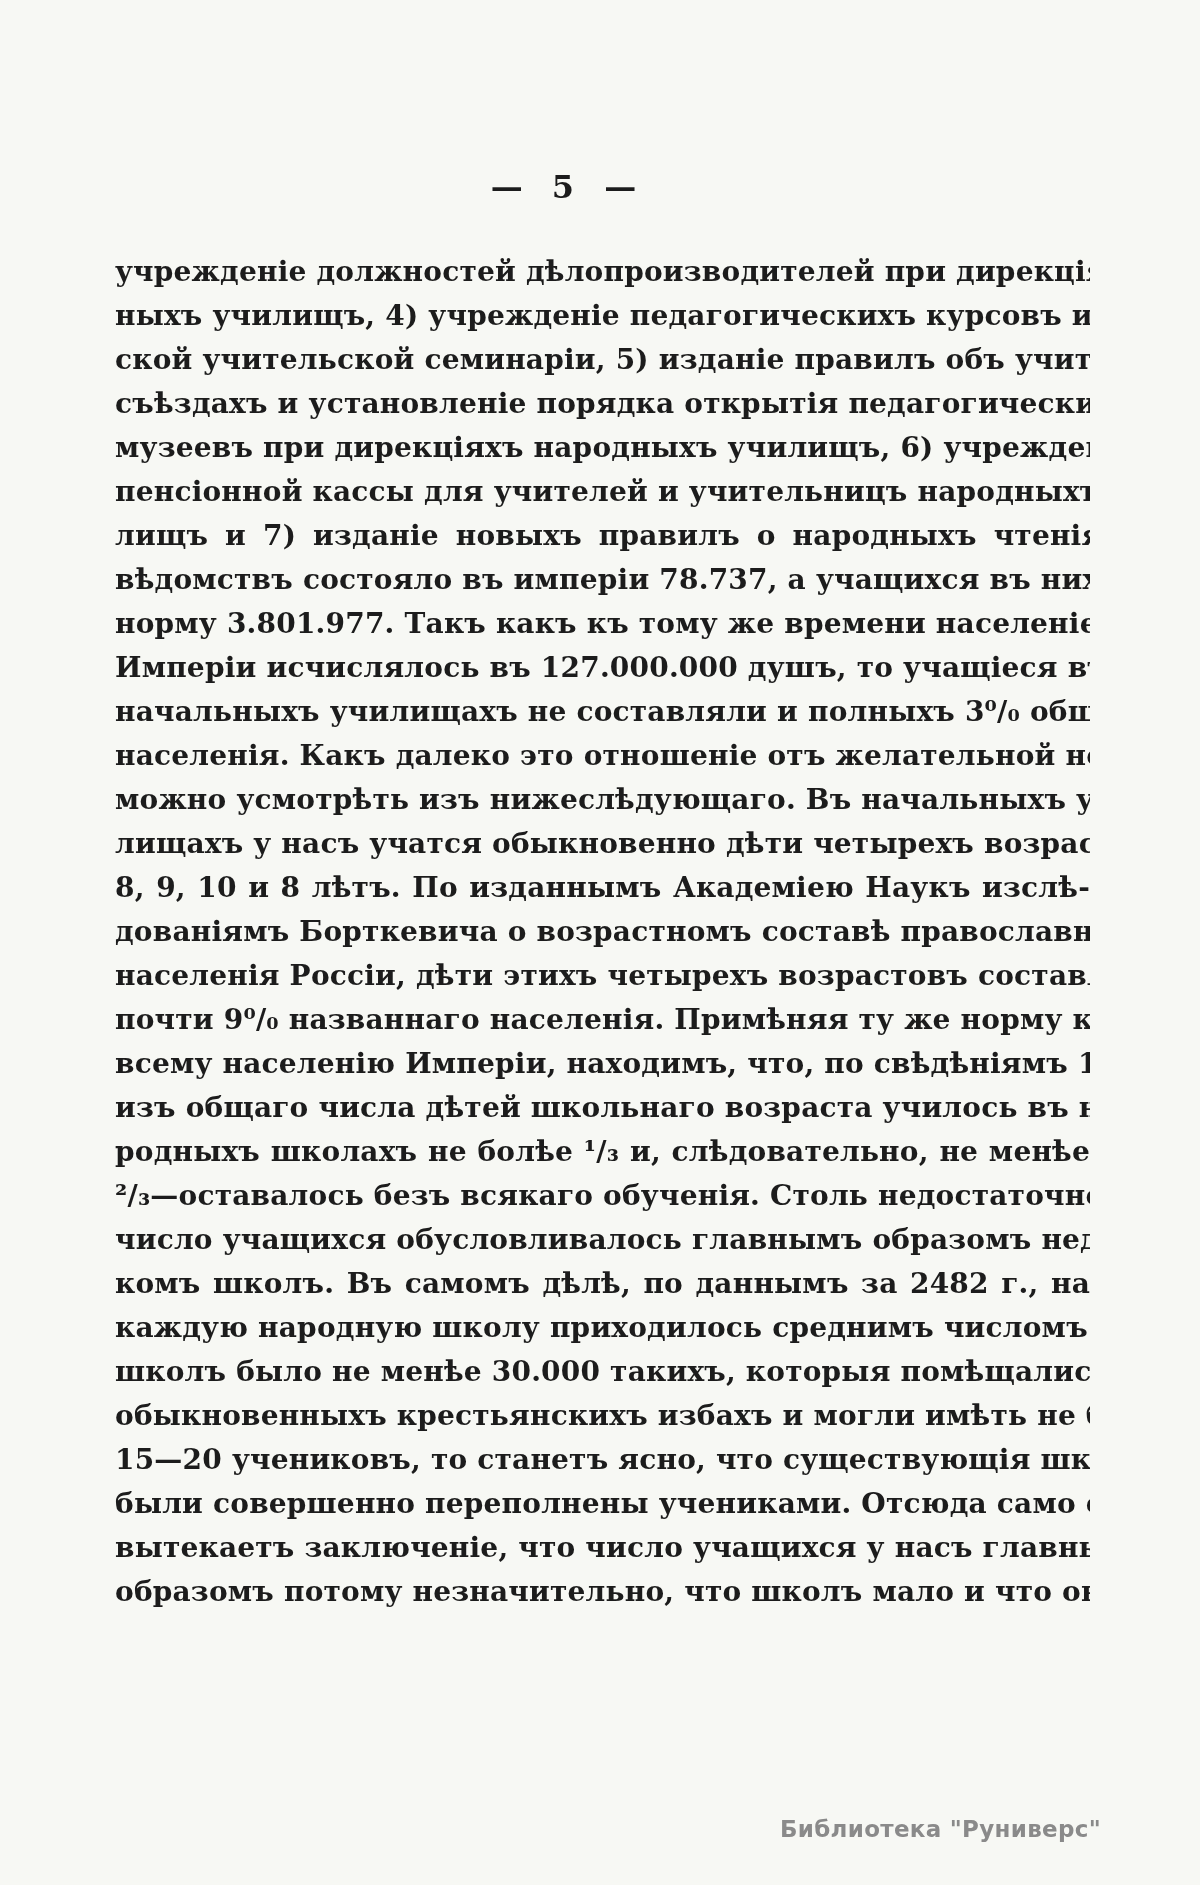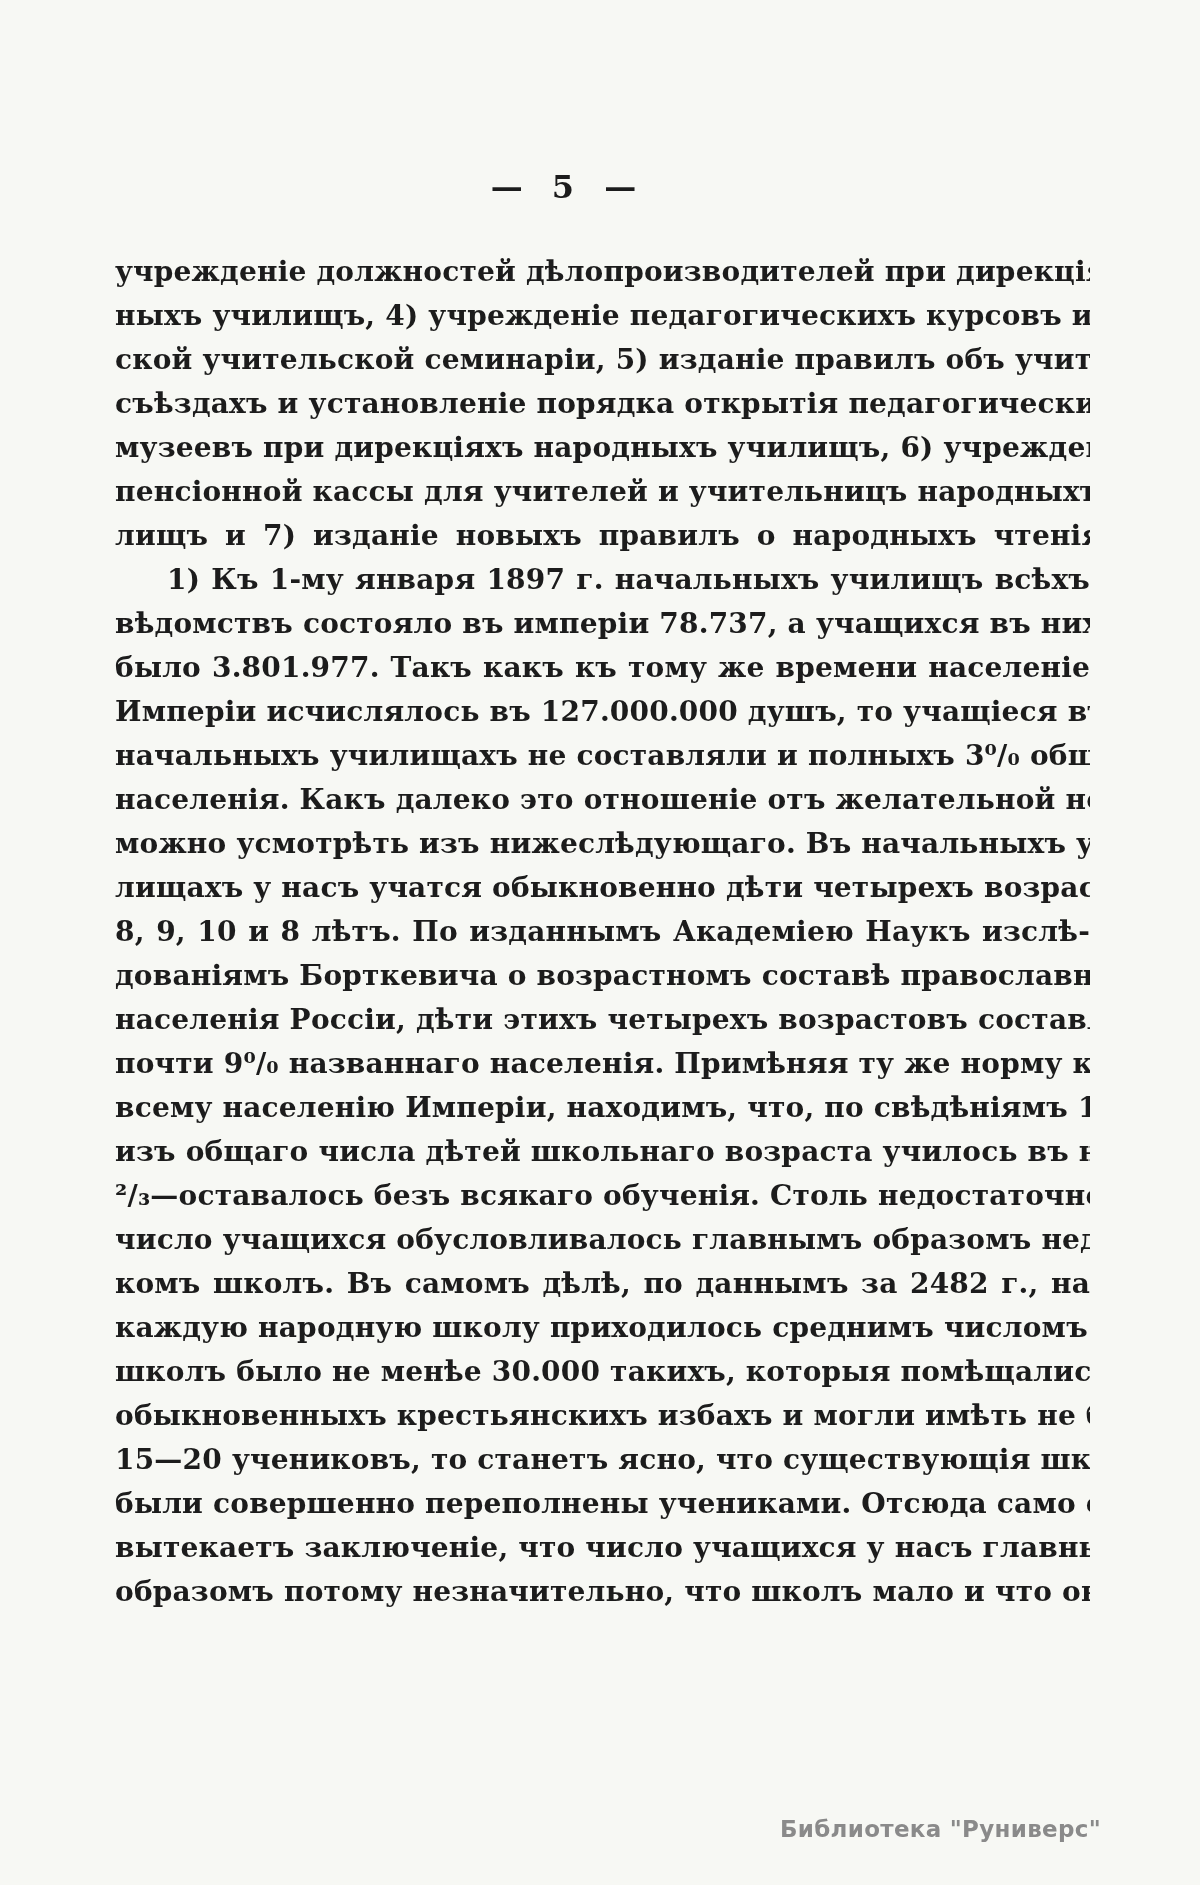--- a/index.html
+++ b/index.html
@@ -81,34 +81,34 @@
       <div class="line">учрежденіе должностей дѣлопроизводителей при дирекціяхъ народ-</div>
       <div class="line">ныхъ училищъ, 4) учрежденіе педагогическихъ курсовъ и Читин-</div>
       <div class="line">ской учительской семинаріи, 5) изданіе правилъ объ учительскихъ</div>
       <div class="line">съѣздахъ и установленіе порядка открытія педагогическихъ</div>
       <div class="line">музеевъ при дирекціяхъ народныхъ училищъ, 6) учрежденіе</div>
       <div class="line">пенсіонной кассы для учителей и учительницъ народныхъ учи-</div>
       <div class="line para-end">лищъ и 7) изданіе новыхъ правилъ о народныхъ чтеніяхъ.</div>
     </div>
 
     <div class="para">
-      <div class="line indent">1) Къ 1-му января 1897 г. начальныхъ училищъ всѣхъ</div>
       <div class="line">вѣдомствъ состояло въ имперіи 78.737, а учащихся въ нихъ</div>
-      <div class="line">было 3.801.977. Такъ какъ къ тому же времени населеніе</div>
+      <div class="line">норму 3.801.977. Такъ какъ къ тому же времени населеніе</div>
       <div class="line">Имперіи исчислялось въ 127.000.000 душъ, то учащіеся въ</div>
       <div class="line">начальныхъ училищахъ не составляли и полныхъ 3⁰/₀ общаго</div>
       <div class="line">населенія. Какъ далеко это отношеніе отъ желательной нормы,—</div>
       <div class="line">можно усмотрѣть изъ нижеслѣдующаго. Въ начальныхъ учи-</div>
       <div class="line">лищахъ у насъ учатся обыкновенно дѣти четырехъ возрастовъ:</div>
       <div class="line">8, 9, 10 и 8 лѣтъ. По изданнымъ Академіею Наукъ изслѣ-</div>
       <div class="line">дованіямъ Борткевича о возрастномъ составѣ православнаго</div>
       <div class="line">населенія Россіи, дѣти этихъ четырехъ возрастовъ составляютъ</div>
       <div class="line">почти 9⁰/₀ названнаго населенія. Примѣняя ту же норму ко</div>
       <div class="line">всему населенію Имперіи, находимъ, что, по свѣдѣніямъ 1897 г.,</div>
       <div class="line">изъ общаго числа дѣтей школьнаго возраста училось въ на-</div>
+      <div class="line">родныхъ школахъ не болѣе ¹/₃ и, слѣдовательно, не менѣе</div>
       <div class="line">²/₃—оставалось безъ всякаго обученія. Столь недостаточное</div>
       <div class="line">число учащихся обусловливалось главнымъ образомъ недостат-</div>
       <div class="line">комъ школъ. Въ самомъ дѣлѣ, по даннымъ за 2482 г., на</div>
       <div class="line">каждую народную школу приходилось среднимъ числомъ по 50</div>
       <div class="line">школъ было не менѣе 30.000 такихъ, которыя помѣщались въ</div>
       <div class="line">обыкновенныхъ крестьянскихъ избахъ и могли имѣть не болѣе</div>
       <div class="line">15—20 учениковъ, то станетъ ясно, что существующія школы</div>
       <div class="line">были совершенно переполнены учениками. Отсюда само собою</div>
       <div class="line">вытекаетъ заключеніе, что число учащихся у насъ главнымъ</div>
       <div class="line">образомъ потому незначительно, что школъ мало и что онѣ не</div>

